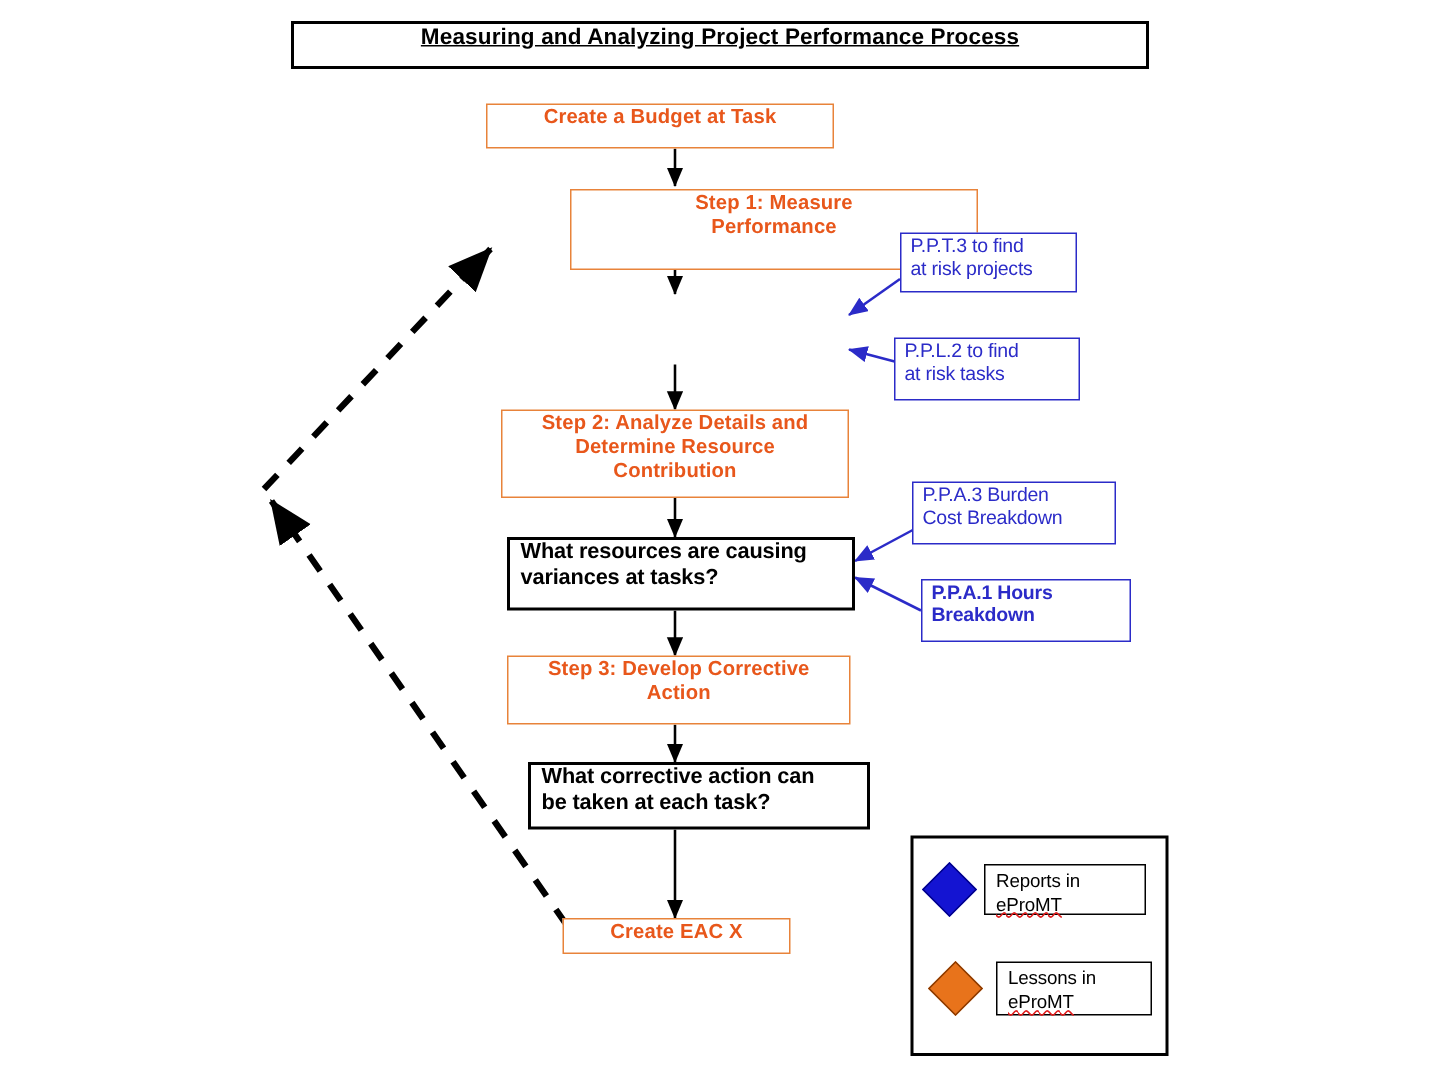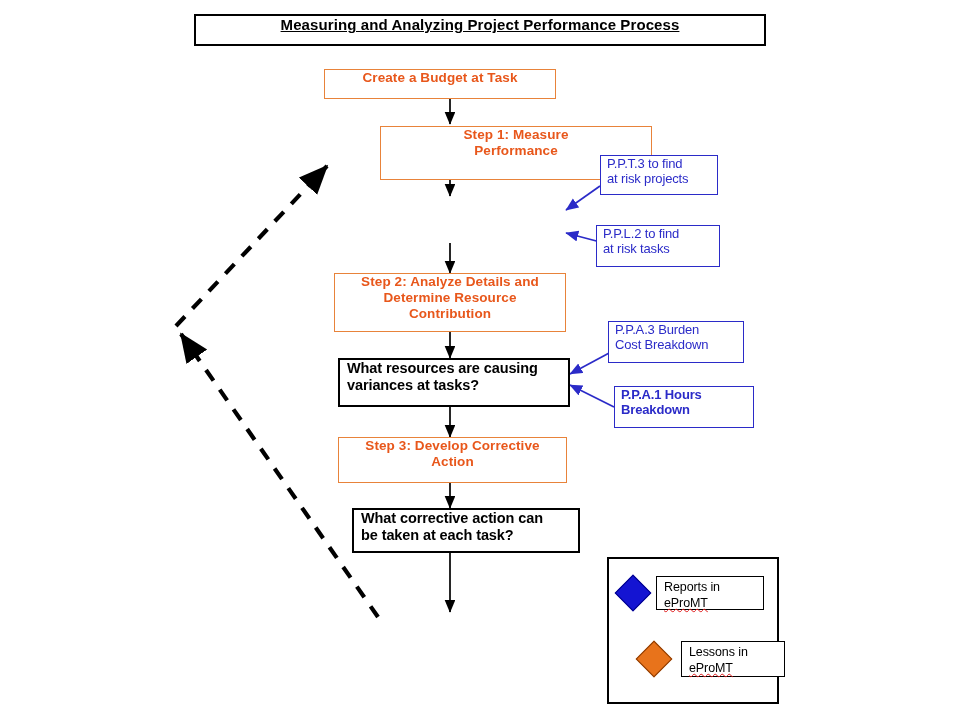--- a/index.html
+++ b/index.html
@@ -203,20 +203,23 @@
   <div class="node orange-box" style="left:338px; top:437px; width:229px; height:46px;">
     <span class="txt">Step 3: Develop Corrective
 Action</span>
   </div>
 
   <div class="node black-box" style="left:340px; top:508px; width:228px; height:45px;margin-left:12px;">
     <span class="txt">What corrective action can
 be taken at each task?</span>
   </div>
 
+  <div class="node orange-box" style="left:375px; top:612px; width:152px; height:24px;">
+    <span class="txt">Create EAC X</span>
+  </div>
 
   <div class="node blue-box" style="left:600px; top:155px; width:118px; height:40px;">
     <span class="txt">P.P.T.3  to find
 at risk projects</span>
   </div>
 
   <div class="node blue-box" style="left:596px; top:225px; width:124px; height:42px;">
     <span class="txt">P.P.L.2  to find
 at risk tasks</span>
   </div>
@@ -234,21 +237,21 @@
   <div class="legend-frame" style="left:607px; top:557px; width:172px; height:147px;"></div>
 
   <div class="legend-row" style="left:620px; top:576px; width:144px; height:34px;">
     <span class="diamond blue"></span>
     <span class="legend-label" style="margin-left:10px; width:108px;">
       <span>Reports in</span>
       <span class="misspelled">eProMT</span>
     </span>
   </div>
 
-  <div class="legend-row" style="left:641px; top:641px; width:144px; height:36px;">
+  <div class="legend-row" style="left:624px; top:641px; width:144px; height:36px;">
     <span class="diamond orange"></span>
     <span class="legend-label" style="margin-left:14px; width:104px;">
       <span>Lessons in</span>
       <span class="misspelled">eProMT</span>
     </span>
   </div>
 
 </div>
 
 </body></html>

